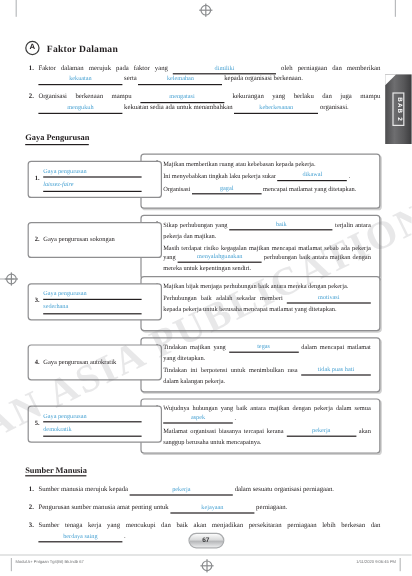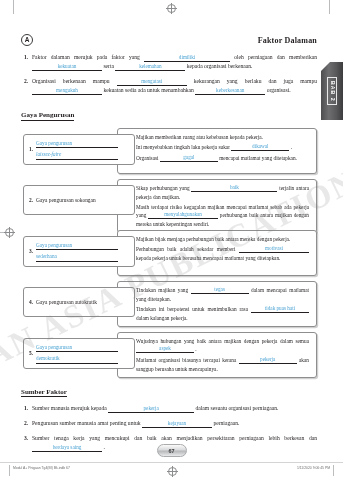--- a/index.html
+++ b/index.html
@@ -39,21 +39,21 @@
     color:rgba(120,120,122,0.17);
     transform:rotate(-26deg);
     white-space:nowrap;
   }
 
   
   .page { position:absolute; left:0; top:0; width:343px; height:480px; }
   .content { position:absolute; left:21px; top:34px; width:296px; }
 
   
-  .sec-head { display:flex; align-items:center; gap:6px; margin-bottom:7px;justify-content:space-between; }
+  .sec-head { display:flex; align-items:center; gap:6px; margin-bottom:7px; }
   .sec-badge {
     width:12px; height:12px; border-radius:50%;
     border:0.8px solid #3b3b3b;
     display:flex; align-items:center; justify-content:center;
     font-size:6.5px; font-weight:700; font-family:"Liberation Sans", sans-serif;
     color:#231f20; line-height:1;
   }
   .sec-title {
     font-size:8px; font-weight:700; letter-spacing:0.2px;
     font-family:"Liberation Serif", serif;
@@ -364,21 +364,21 @@
           <span class="rl-text">
             <span class="rl-blank">Gaya pengurusan</span>
             <span class="rl-blank">demokratik</span>
           </span>
         </div>
       </div>
 
     </div>
 
     
-    <div class="subhead">Sumber Faktor</div>
+    <div class="subhead">Sumber Manusia</div>
 
     <div class="qitem">
       <div class="qnum">1.</div>
       <div class="qbody">
         <span>Sumber manusia merujuk kepada</span>
         <span class="blank b-xl">pekerja</span>
         <span>dalam sesuatu organisasi perniagaan.</span>
       </div>
     </div>
 

